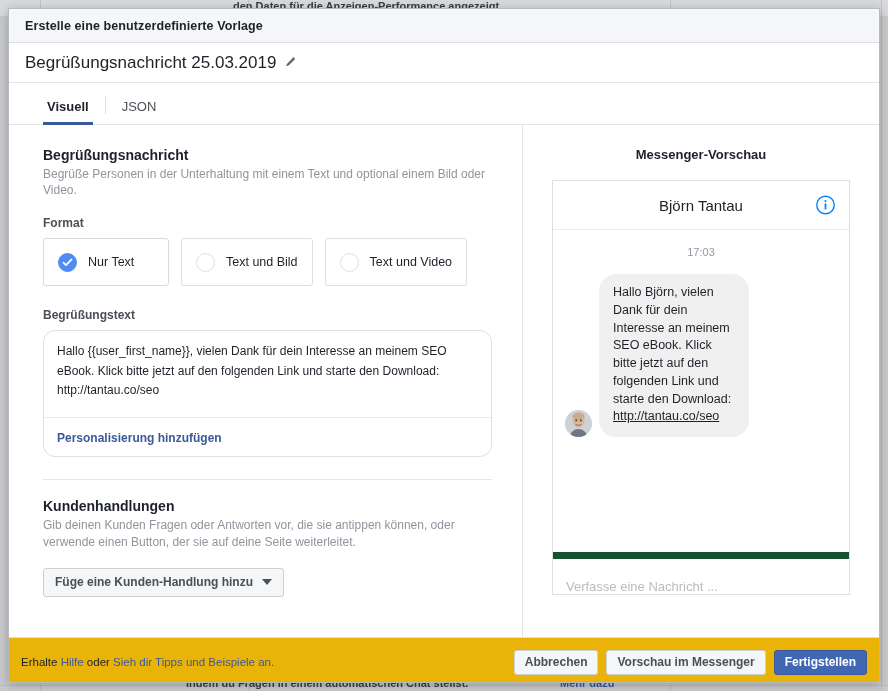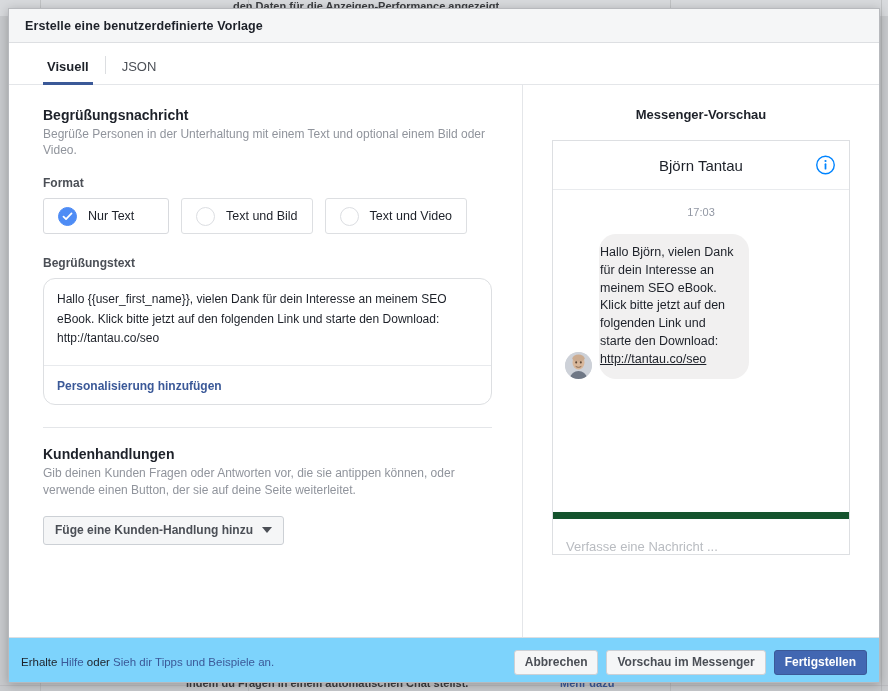--- a/index.html
+++ b/index.html
@@ -176,21 +176,21 @@
     margin-bottom: 8px;
   }
 
   
   .format-row {
     display: flex;
     gap: 12px;
     margin-bottom: 22px;
   }
   .fmt-card {
-    height: 36px;
+    height: 48px;
     border: 1px solid #dddfe2;
     border-radius: 3px;
     background: #fff;
     display: flex;
     align-items: center;
     padding: 0 14px;
     box-sizing: border-box;
     cursor: pointer;
     min-width: 126px;
   }
@@ -331,21 +331,21 @@
     height: 27px;
     border-radius: 50%;
     flex: none;
     overflow: hidden;
     background: #cfd2d8;
     position: relative;
   }
   .bubble {
     background: #f1f0f0;
     border-radius: 17px;
-    padding: 10px 14px 11px 1px;
+    padding: 10px 14px 11px 14px;
     max-width: 150px;
     font-size: 12.5px;
     line-height: 1.42;
     color: #1d2129;
     box-sizing: border-box;
   }
   .bubble a {
     color: #1d2129;
     text-decoration: underline;
   }
@@ -361,21 +361,21 @@
   .compose-placeholder {
     font-size: 13px;
     color: #b9bcc1;
   }
 
   
   .modal-footer {
     height: 45px;
     min-height: 45px;
     border-top: 1px solid #dddfe2;
-    background: #7dd3fc;
+    background: #eab308;
     display: flex;
     align-items: center;
     padding: 4px 12px 0 12px;
     box-sizing: border-box;
     gap: 37px;
   }
   .footer-note {
     font-size: 11.5px;
     color: #1d2129;
   }
@@ -426,20 +426,28 @@
   <div class="bg-text" style="left:186px;top:677px;width:560px;font-weight:bold;">indem du Fragen in einem automatischen Chat stellst.</div>
   <div class="bg-text" style="left:560px;top:677px;color:#3b5998;">Mehr dazu</div>
 </div>
 
 <div id="modal">
 
   <div class="modal-header">
     <div class="modal-header-title">Erstelle eine benutzerdefinierte Vorlage</div>
   </div>
 
+  <div class="title-row">
+    <div class="doc-title">Begrüßungsnachricht 25.03.2019</div>
+    <span class="pencil-icon">
+      <svg width="13" height="13" viewBox="0 0 16 16" aria-hidden="true">
+        <path d="M11.6 1.7a1.2 1.2 0 0 1 1.7 0l1 1a1.2 1.2 0 0 1 0 1.7l-7.4 7.4-3 .9.9-3 7.4-7.4z" fill="#606770"></path>
+      </svg>
+    </span>
+  </div>
 
   <div class="tabs-row">
     <div class="tab active">
       <span>Visuell</span>
     </div>
     <div class="tab-sep"></div>
     <div class="tab">
       <span>JSON</span>
     </div>
   </div>

